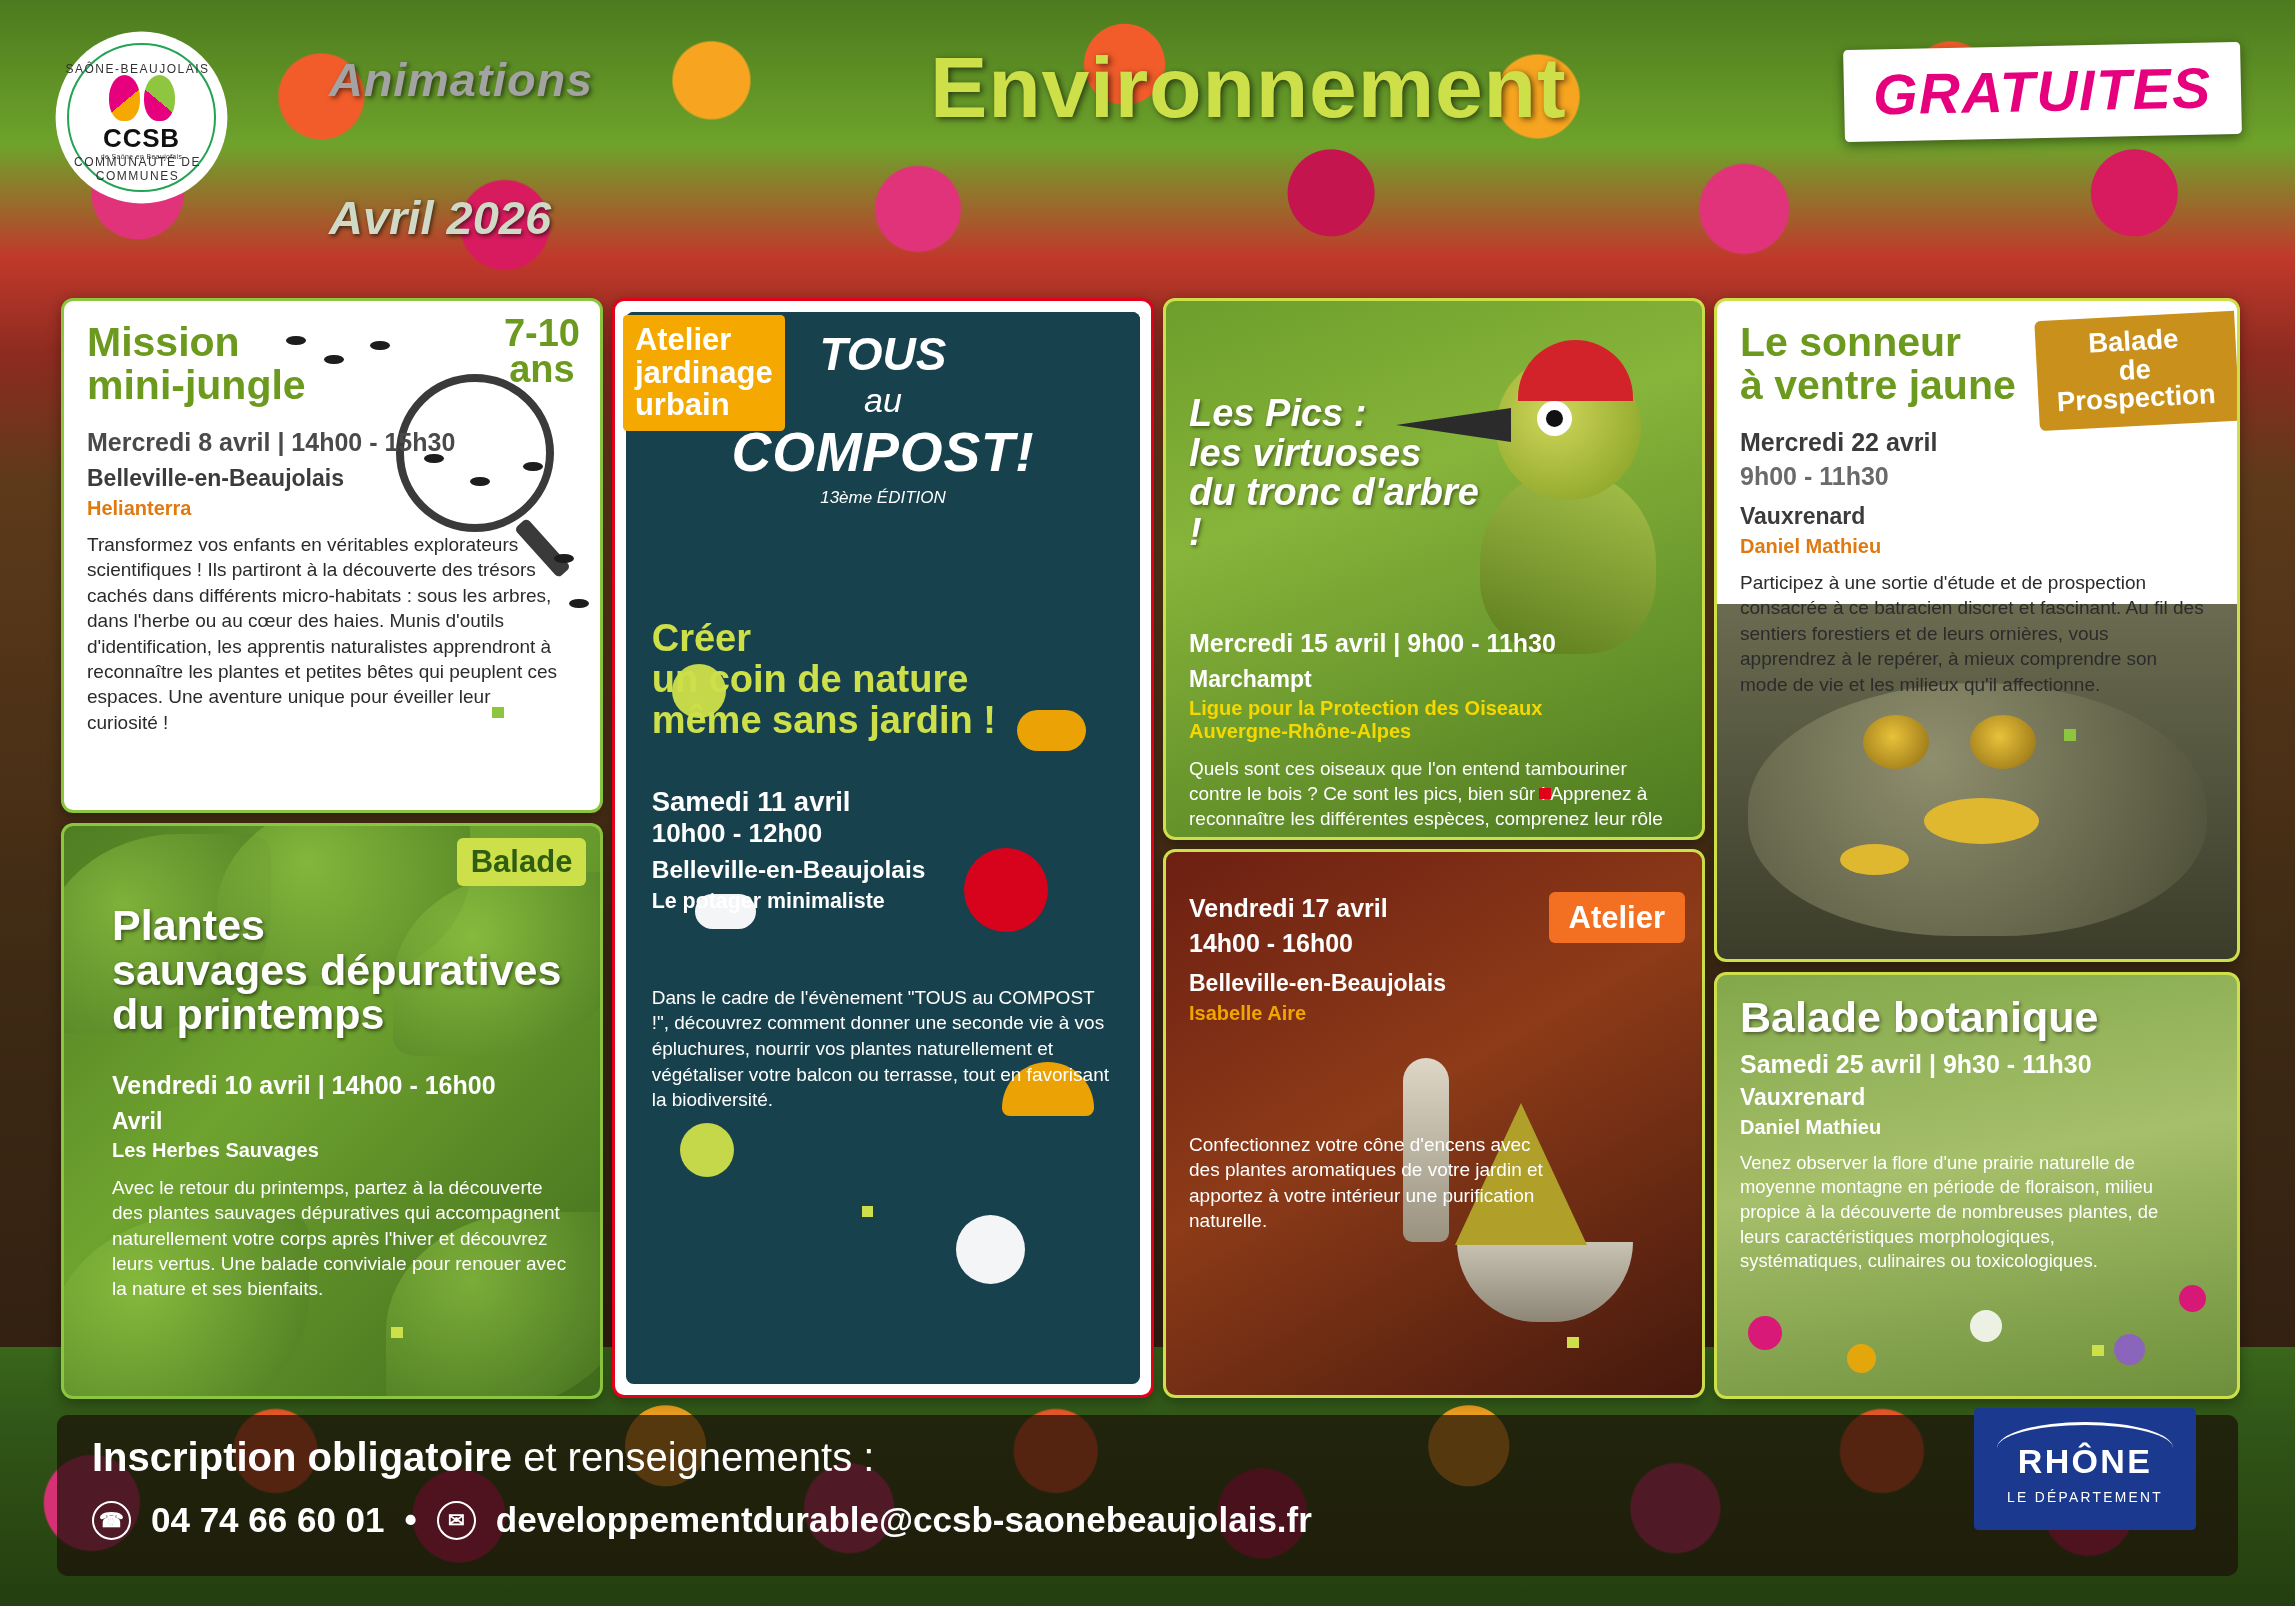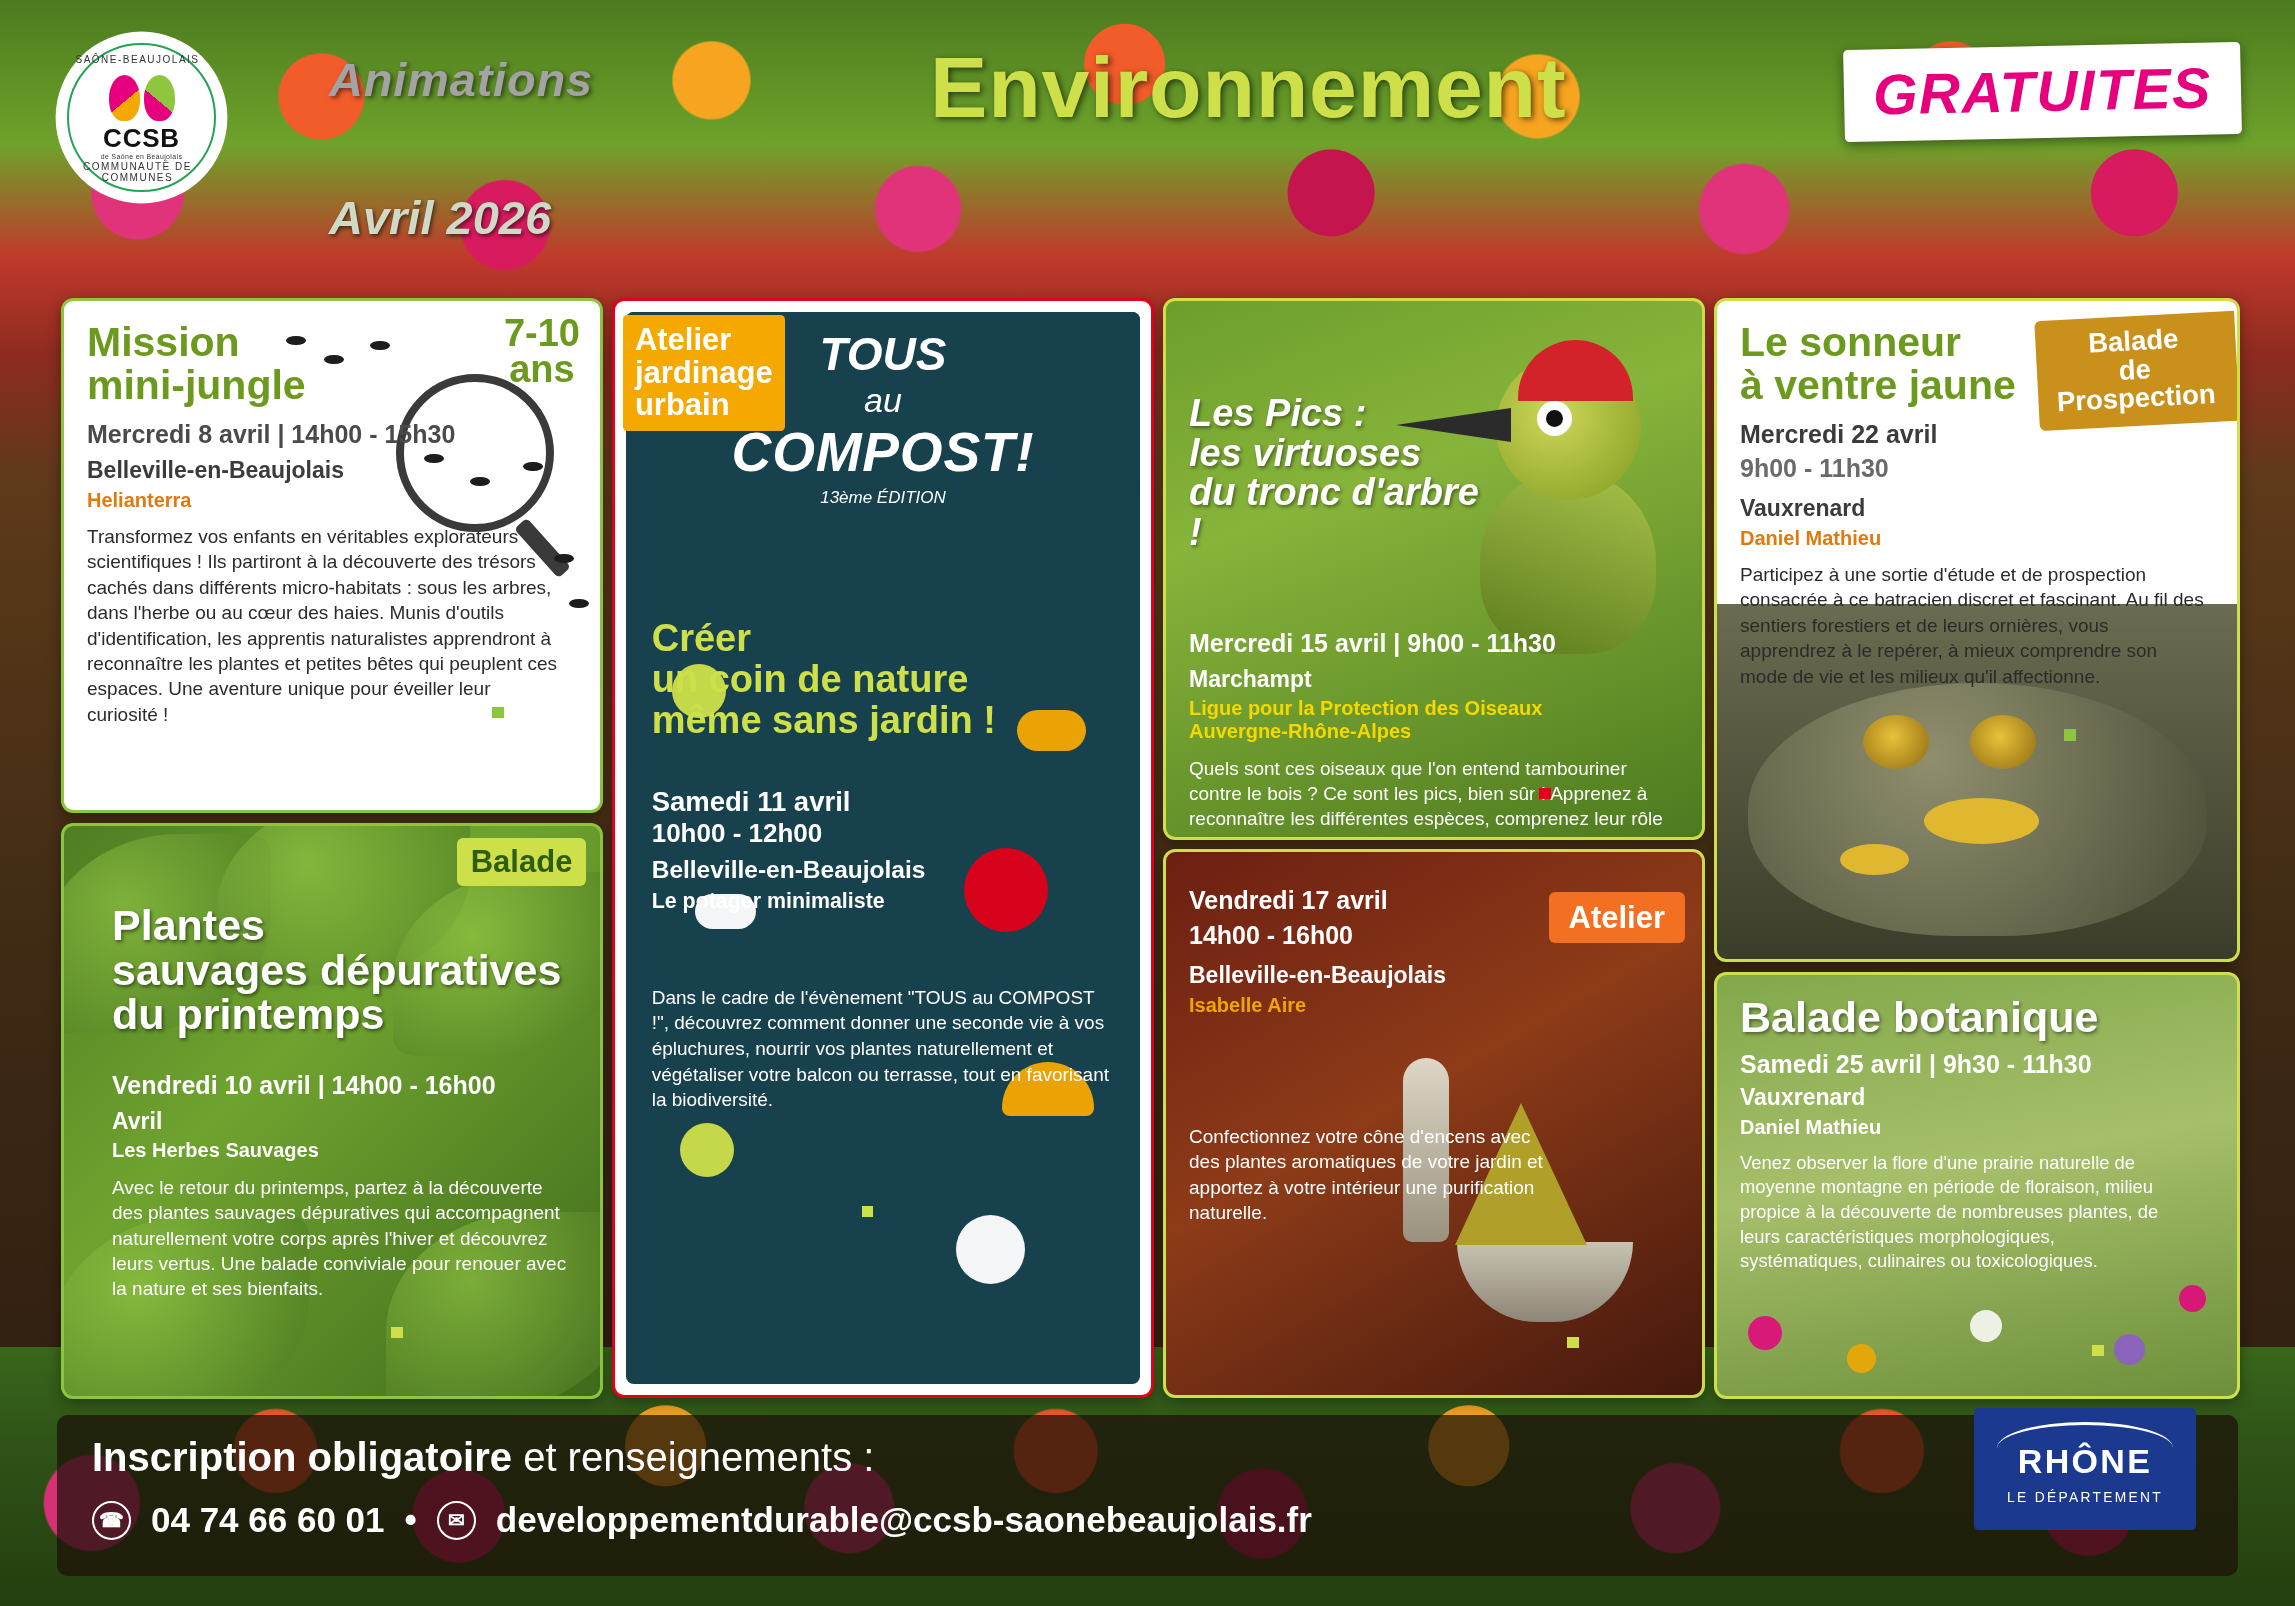--- a/index.html
+++ b/index.html
@@ -70,21 +70,21 @@
     width:66px;height:47px;margin-bottom:3.1px;position:relative;
   }
   .logo .butterfly:before,.logo .butterfly:after{
     content:"";position:absolute;top:0;width:31px;height:46px;border-radius:50% 50% 45% 45%;
   }
   .logo .butterfly:before{left:0;background:linear-gradient(140deg,#e6007e 55%,#f5a800 55%);}
   .logo .butterfly:after{right:0;background:linear-gradient(220deg,#8ec63f 55%,#e6007e 55%);}
   .logo .ccsb{font-size:26px;font-weight:bold;color:#111;letter-spacing:0.8px;line-height:1;}
   .logo .sub{font-size:6.9px;color:#333;margin-top:2.3px;letter-spacing:0.4px;}
   .logo .arc-top,.logo .arc-bot{
-    position:absolute;left:0;right:8px;text-align:center;font-size:10px;color:#333;letter-spacing:1.5px;
+    position:absolute;left:0;right:8px;text-align:center;font-size:12px;color:#333;letter-spacing:1.5px;margin-top:8px;
   }
   .logo .arc-top{top:17px;}
   .logo .arc-bot{bottom:15.3px;}
 
   .title-anim{
     position:absolute;left:329px;top:52px;
     font-size:47px;font-weight:bold;color:#a3a3a3;
     font-style:italic;letter-spacing:0.8px;
     text-shadow:2.3px 2.3px 5.4px rgba(0,0,0,.55);
   }
@@ -120,21 +120,21 @@
   .card-inner{position:absolute;inset:0;padding:20px 23px;box-sizing:border-box;}
 
   .tag{
     position:absolute;
     color:#fff;font-weight:bold;text-align:center;line-height:1.05;
     border-radius:6.1px;padding:7.7px 13.8px;
     font-size:29px;
   }
 
   h2.ctitle{margin:0;font-size:41px;line-height:1.04;font-weight:bold;}
-  .when{font-size:25px;font-weight:bold;margin-top:14px;}
+  .when{font-size:25px;font-weight:bold;margin-top:22px;}
   .place{font-size:23px;font-weight:bold;margin-top:7.7px;}
   .partner{font-size:20px;font-weight:bold;margin-top:4.6px;}
   p.desc{font-size:19px;line-height:1.34;margin:12.2px 0 0;}
   .sq{display:inline-block;width:11.5px;height:11.5px;margin-left:6.1px;vertical-align:1.5px;}
 
   
   #c-mission{left:61px;top:298px;width:536px;height:509px;background:#ffffff;border:3.8px solid #8cc63f;}
   #c-mission .ctitle{color:#6c9a1e;}
   #c-mission .when{color:#4a4a4a;}
   #c-mission .place{color:#3b3b3b;}

